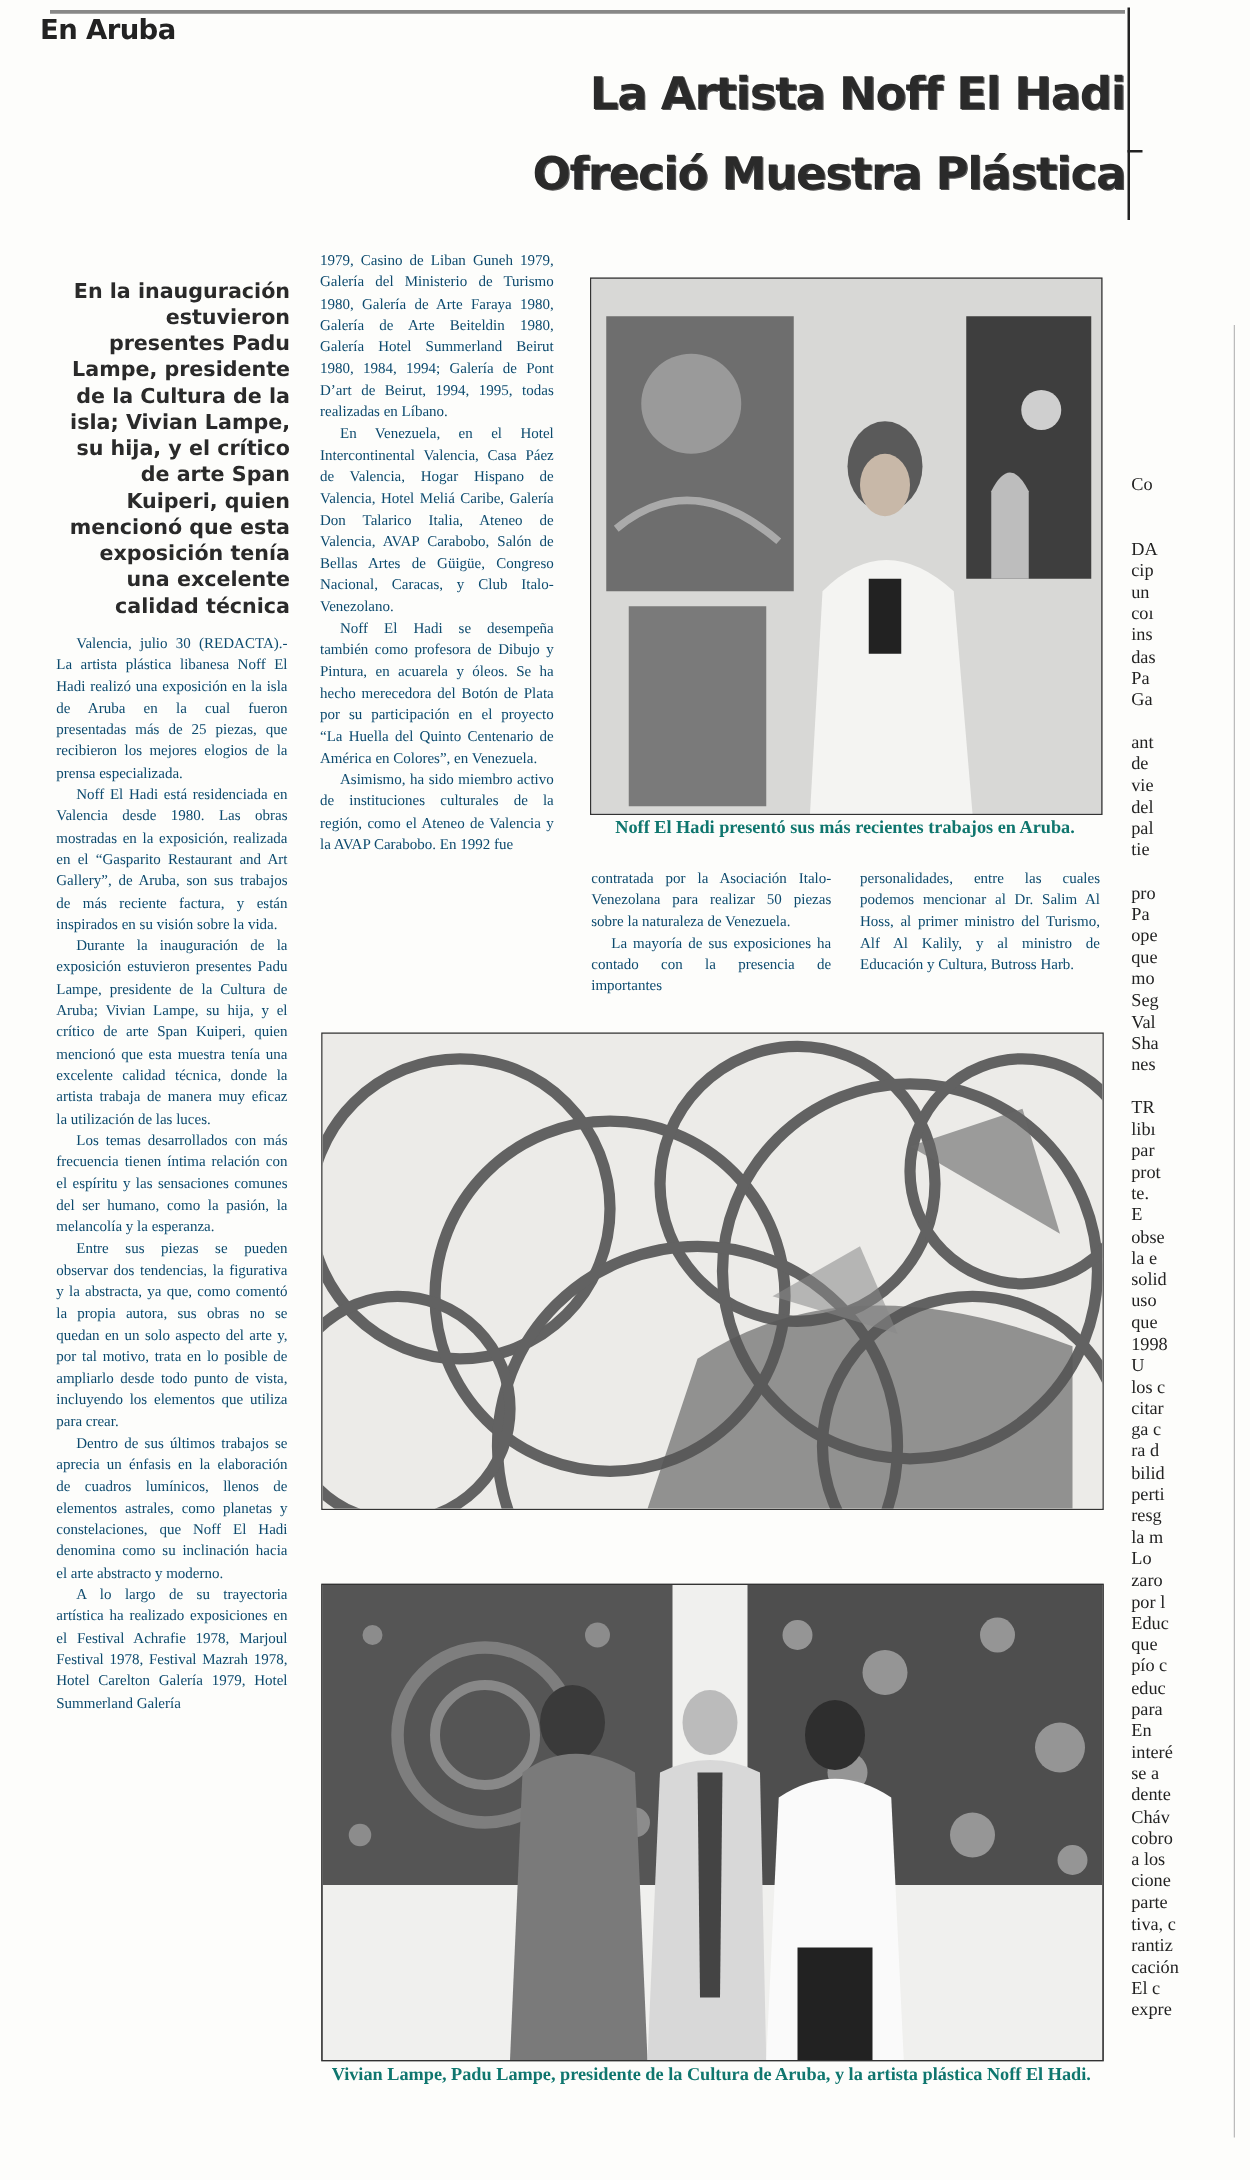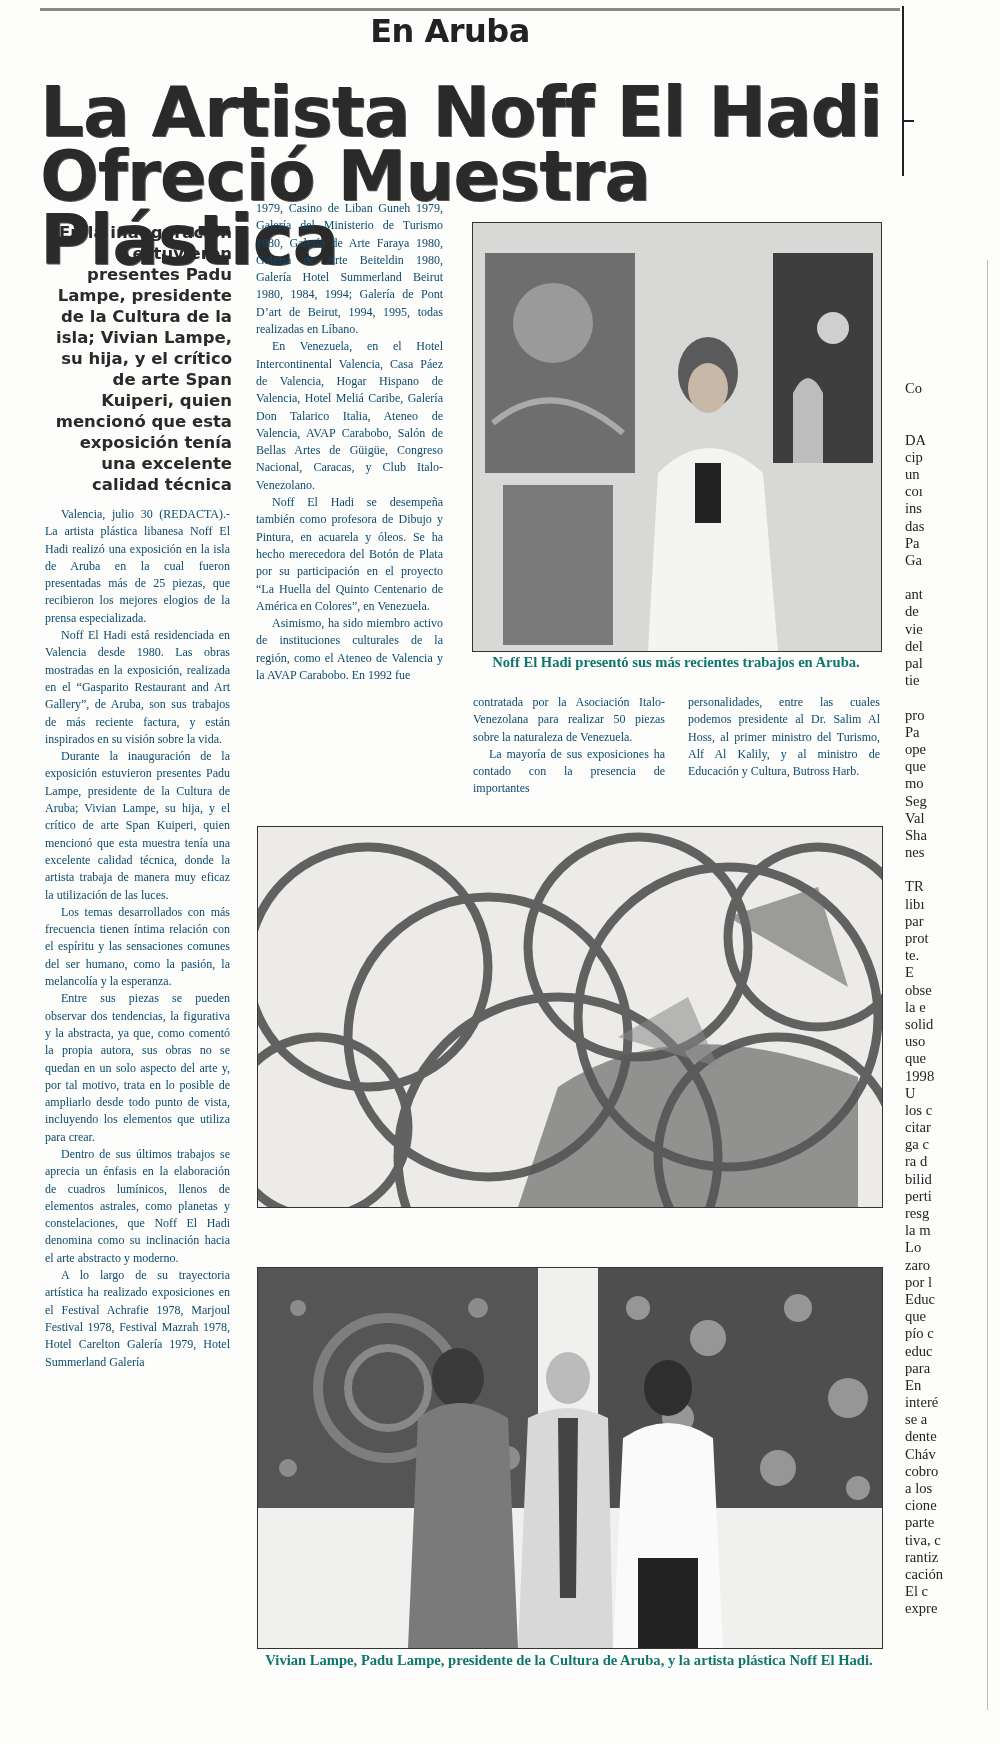--- a/index.html
+++ b/index.html
@@ -1,22 +1,22 @@
 <!DOCTYPE html>
 <html><head>
 <meta charset="utf-8">
 <style>
   html, body { margin: 0; padding: 0; background: #ffffff; }
   body { width: 1000px; height: 1744px; position: relative; overflow: hidden; font-family: "DejaVu Serif", serif; color: #1c1c1c; }
   .page { position: absolute; left: 0; top: 0; width: 1000px; height: 1744px; background: #fdfdfb; }
   .top-rule { position: absolute; left: 40px; top: 8px; width: 860px; height: 3px; background: #555; opacity: .7; }
   .right-rule { position: absolute; left: 902px; top: 6px; width: 2px; height: 170px; background: #222; }
   .right-rule2 { position: absolute; left: 902px; top: 120px; width: 12px; height: 2px; background: #222; }
-  .kicker { position: absolute; left: 0; width: 900px; top: 12px; text-align: center; font-family: "DejaVu Sans", sans-serif; font-weight: bold; font-size: 32px; letter-spacing: -0.5px; color: #222; }
-  .headline { position: absolute; left: 40px; width: 860px; top: 44px; text-align: left; font-family: "DejaVu Sans", sans-serif; font-weight: bold; font-size: 69px; line-height: 64px; letter-spacing: -1px; color: #2a2a2a; text-shadow: 1px 1px 0 #555; margin-top: 36px; }
+  .kicker { position: absolute; left: 0; width: 900px; top: 12px; font-family: "DejaVu Sans", sans-serif; font-weight: bold; font-size: 22px; letter-spacing: -0.5px; color: #222; padding-left: 32px; }
+  .headline { position: absolute; left: 40px; width: 860px; top: 44px; text-align: right; font-family: "DejaVu Sans", sans-serif; font-weight: bold; font-size: 36px; line-height: 64px; letter-spacing: -1px; color: #2a2a2a; text-shadow: 1px 1px 0 #555; }
   .deck { position: absolute; left: 42px; top: 222px; width: 190px; text-align: right; font-family: "DejaVu Sans", sans-serif; font-weight: bold; font-size: 16.5px; line-height: 21px; color: #2a2a2a; }
   .col { position: absolute; font-family: Liberation Serif, serif; font-size: 12px; line-height: 17.3px; text-align: justify; color: #0c4a6e; }
   .col p { margin: 0; text-indent: 16px; }
   .col p.noind { text-indent: 0; }
   .c1 { left: 45px; top: 506px; width: 185px; }
   .c2 { left: 256px; top: 200px; width: 187px; }
   .c3 { left: 473px; top: 694px; width: 192px; }
   .c4 { left: 688px; top: 694px; width: 192px; }
   .photo { position: absolute; border: 1px solid #333; overflow: hidden; }
   .p1 { left: 472px; top: 222px; width: 408px; height: 428px; background: #cfcfcf; }
@@ -80,21 +80,21 @@
       <rect x="222" y="240" width="26" height="60" fill="#222"></rect>
     </svg>
   </div>
   <div class="caption cap1">Noff El Hadi presentó sus más recientes trabajos en Aruba.</div>
 
   <div class="col c3">
     <p class="noind">contratada por la Asociación Italo-Venezolana para realizar 50 piezas sobre la naturaleza de Venezuela.</p>
     <p>La mayoría de sus exposiciones ha contado con la presencia de importantes</p>
   </div>
   <div class="col c4">
-    <p class="noind">personalidades, entre las cuales podemos presidente al Dr. Salim Al Hoss, al primer ministro del Turismo, Alf Al Kalily, y al ministro de Educación y Cultura, Butross Harb.</p>
+    <p class="noind">personalidades, entre las cuales podemos mencionar al Dr. Salim Al Hoss, al primer ministro del Turismo, Alf Al Kalily, y al ministro de Educación y Cultura, Butross Harb.</p>
   </div>
 
   <div class="photo p2">
     <svg width="624" height="380" viewBox="0 0 624 380">
       <rect width="624" height="380" fill="#ecebe8"></rect>
       <g fill="none" stroke="#4a4a4a" stroke-width="9" opacity=".85">
         <circle cx="110" cy="140" r="120"></circle>
         <circle cx="230" cy="210" r="140"></circle>
         <circle cx="380" cy="120" r="110"></circle>
         <circle cx="470" cy="190" r="150"></circle>

